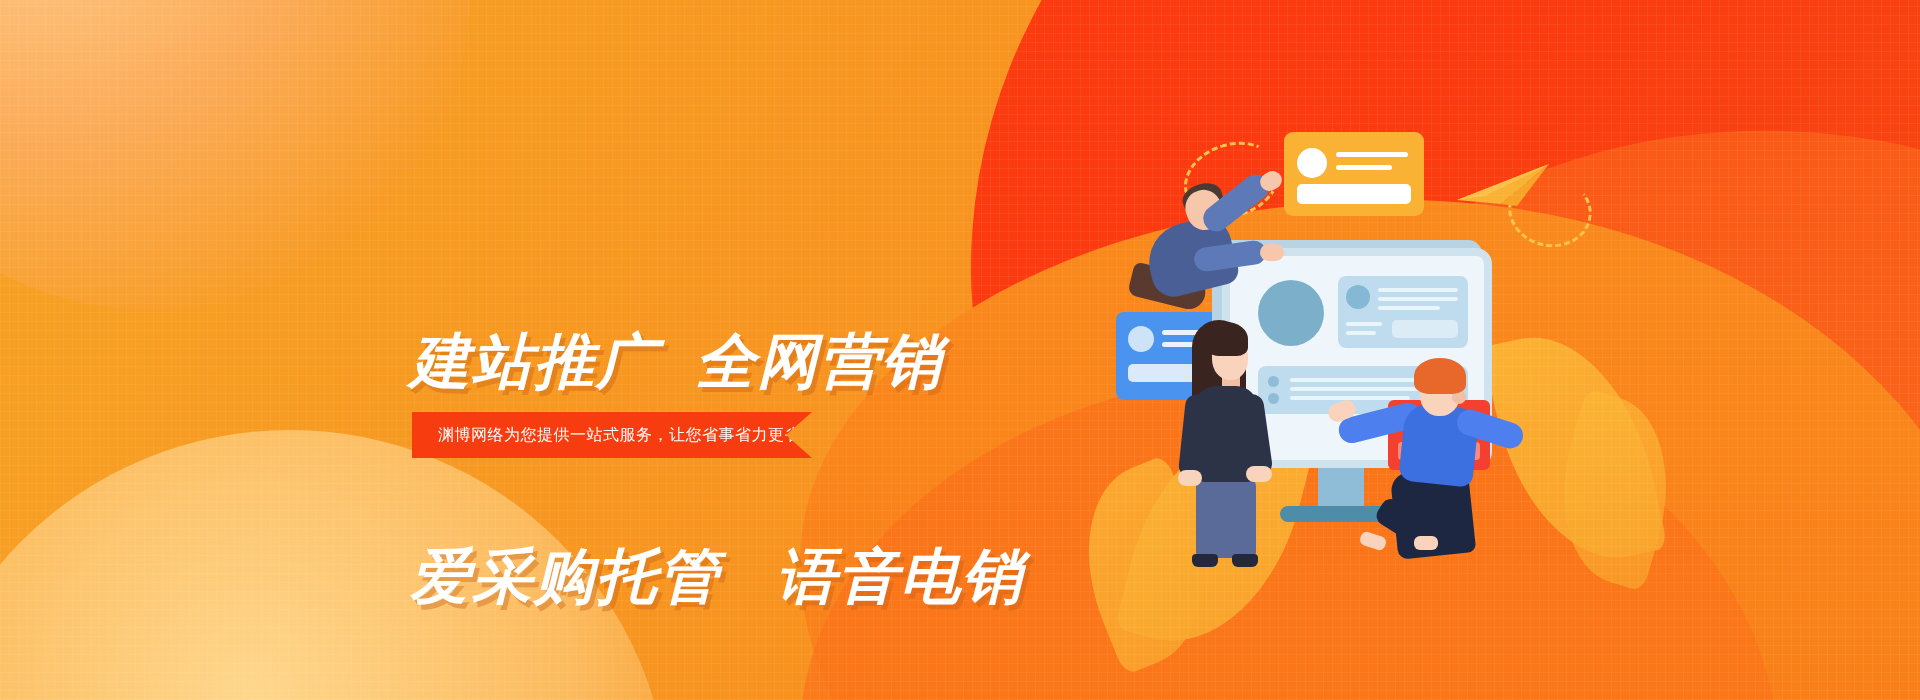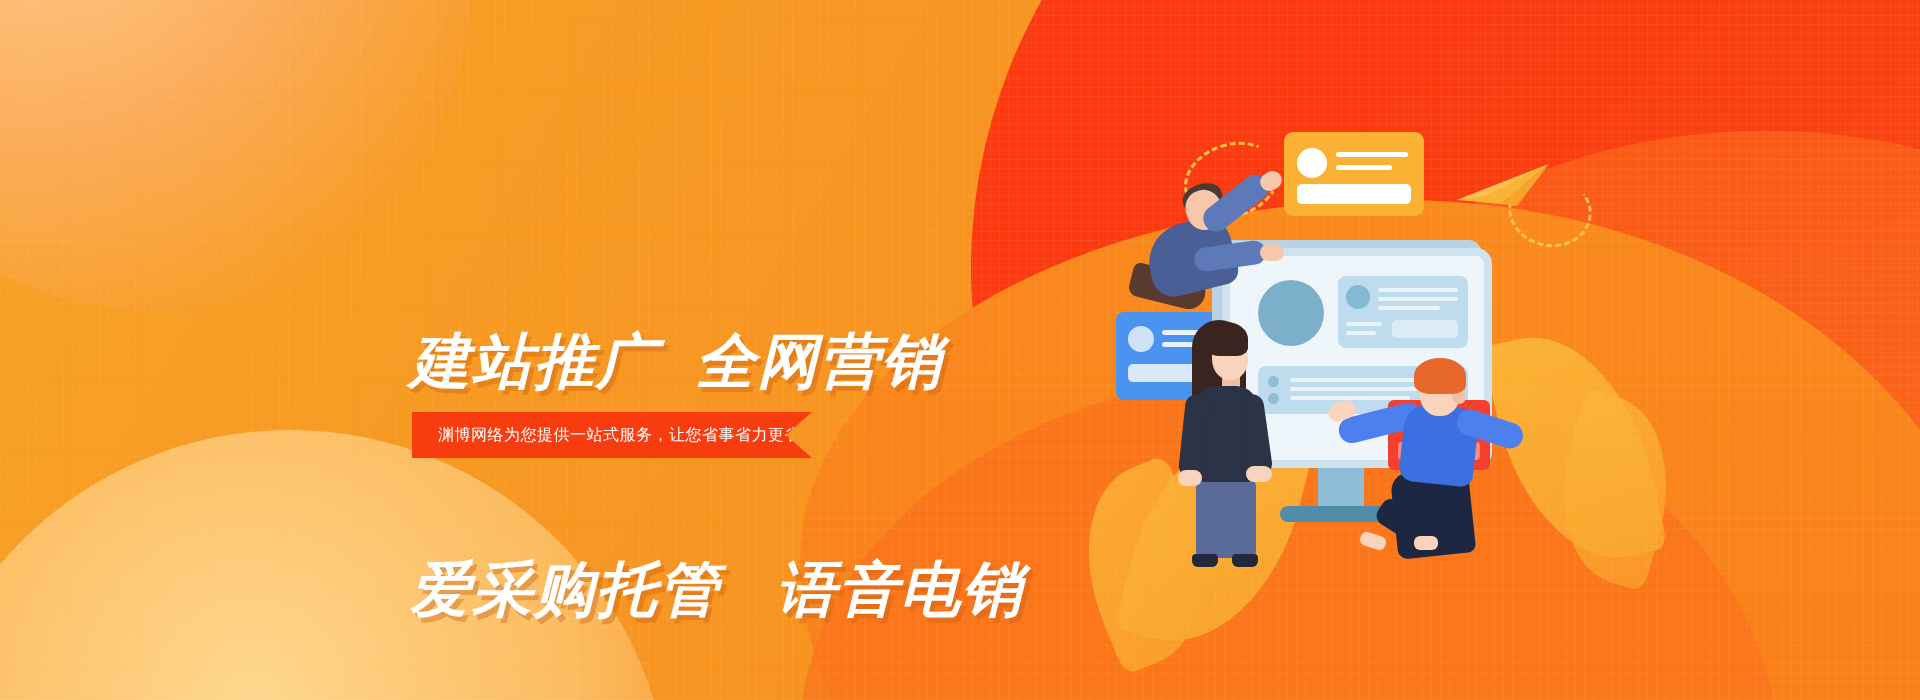--- a/index.html
+++ b/index.html
@@ -79,21 +79,21 @@
     font-weight:bold;
     font-style:italic;
     font-size:60px;
     line-height:1.13;
     letter-spacing:2px;
     white-space:pre;
     text-shadow:4px 5px 0 rgba(196,92,18,0.38);
     margin:0;
   }
   .headline .line{display:block;}
-  .headline .line2{margin-top:25px;}
+  .headline .line2{margin-top:12px;}
 
   
   .ribbon{
     position:absolute;left:412px;top:412px;
     height:46px;width:400px;
     background:#f73c10;
     display:flex;align-items:center;
     padding-left:26px;
     box-sizing:border-box;
     clip-path:polygon(0 0, 100% 0, calc(100% - 26px) 50%, 100% 100%, 0 100%);

